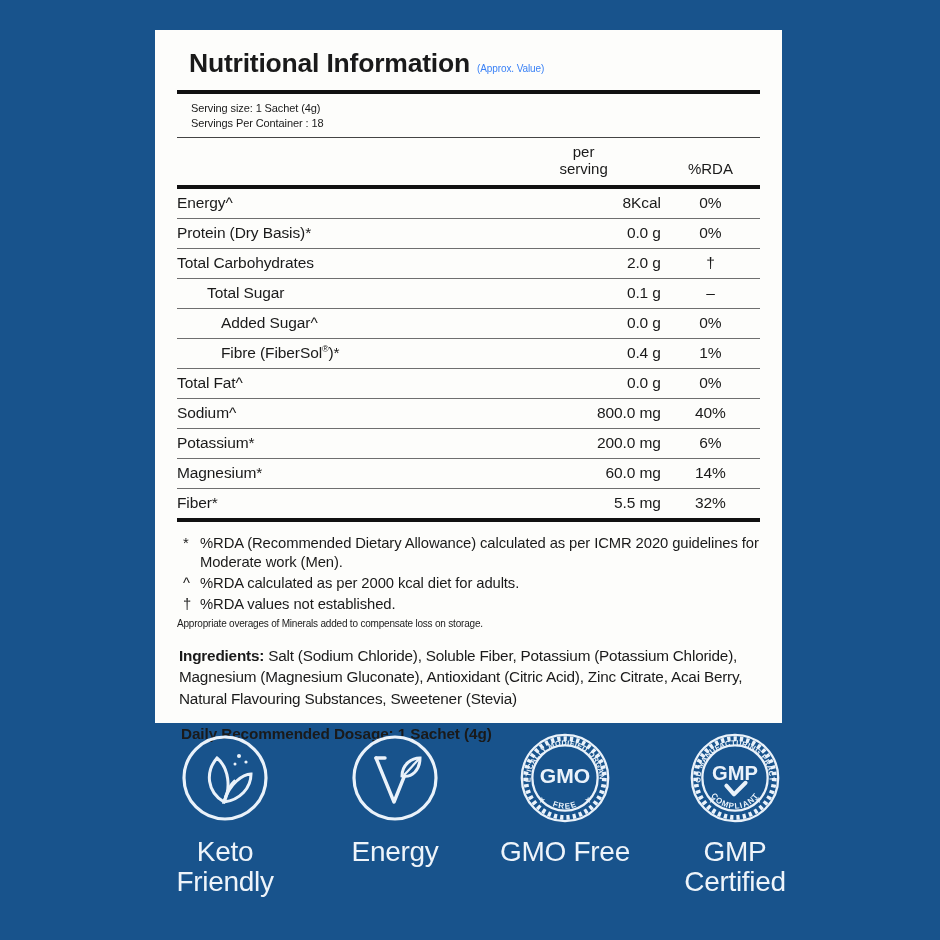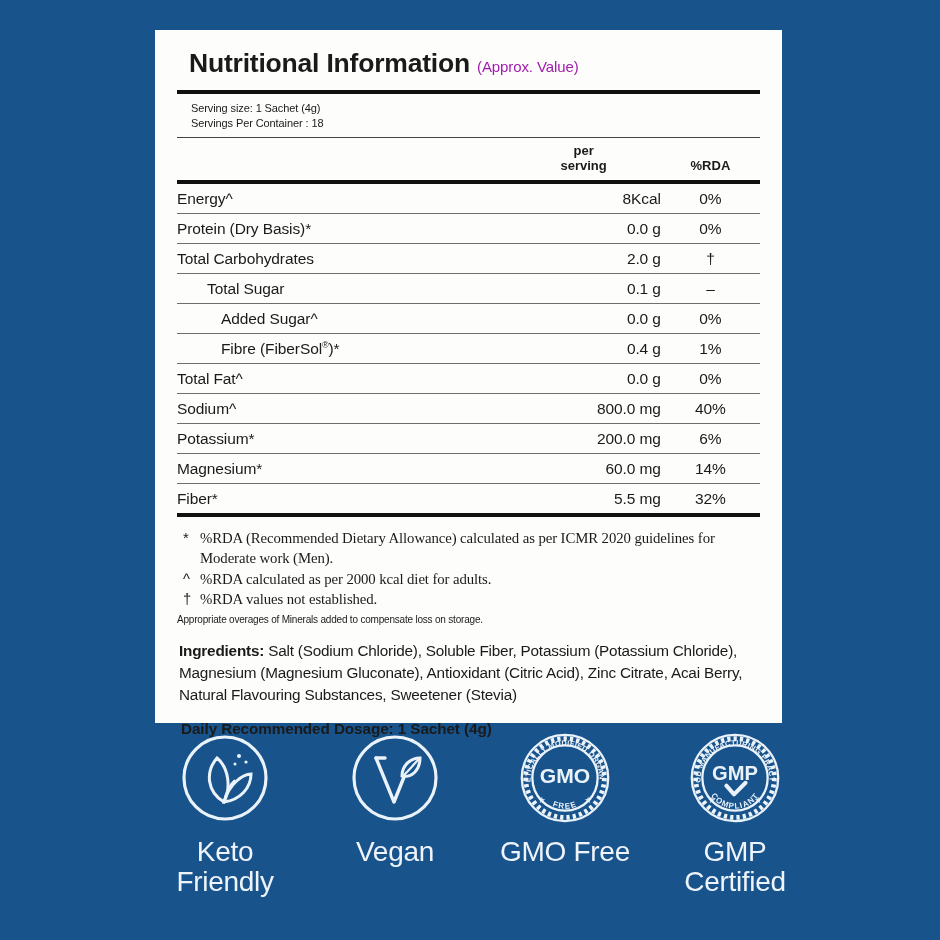--- a/index.html
+++ b/index.html
@@ -33,22 +33,22 @@
     align-items: baseline;
     padding-left: 12px;
   }
   .title-main {
     font-size: 26.5px;
     font-weight: 700;
     color: #1a1a1a;
     letter-spacing: -0.2px;
   }
   .title-sub {
-    font-size: 15px;
-    color: #a21caf;
+    font-size: 10px;
+    color: #3b82f6;
     margin-left: 7px;
     letter-spacing: -0.1px;
   }
 
   .rule-heavy {
     border-top: 4px solid #111;
     margin: 11px 0 0 0;
   }
 
   
@@ -66,22 +66,22 @@
   table.nutri {
     width: 100%;
     border-collapse: collapse;
     table-layout: fixed;
   }
   table.nutri col.c-name { width: 56.5%; }
   table.nutri col.c-val  { width: 26.5%; }
   table.nutri col.c-rda  { width: 17%; }
 
   table.nutri th.hd {
-    font-size: 13px;
-    font-weight: 700;
+    font-size: 15px;
+    font-weight: 400;
     color: #1a1a1a;
     padding: 6px 0 7px 0;
     vertical-align: bottom;
     line-height: 1.12;
   }
   th.hd-blank { }
   th.hd-val { text-align: center; padding-right: 14px; }
   th.hd-rda { text-align: center; padding-right: 10px; }
 
   table.nutri td {
@@ -116,21 +116,21 @@
     color: #1a1a1a;
     line-height: 1.33;
     margin-bottom: 1px;
     letter-spacing: -0.1px;
   }
   .fn-mark {
     width: 17px;
     flex: 0 0 17px;
     text-align: left;
   }
-  .fn-text { flex: 1; font-family: Liberation Serif, serif; }
+  .fn-text { flex: 1; }
   .fn-plain {
     font-size: 10px;
     color: #1a1a1a;
     line-height: 1.33;
     margin-top: 3px;
     letter-spacing: -0.2px;
   }
 
   
   .ingredients {
@@ -321,21 +321,21 @@
   <div class="badge">
     <div class="badge-icon-wrap">
       <svg width="96" height="96" viewBox="0 0 96 96">
         <circle cx="48" cy="48" r="41" fill="none" stroke="#eaf2fa" stroke-width="3.2"></circle>
         <path d="M29 28 L47 72 L57 47" fill="none" stroke="#eaf2fa" stroke-width="3.4" stroke-linejoin="round" stroke-linecap="round"></path>
         <path d="M29 28 L38 28" fill="none" stroke="#eaf2fa" stroke-width="3.4" stroke-linecap="round"></path>
         <path d="M55 46 C55 34 65 28 73 28 C73 40 65 48 55 46 Z" fill="none" stroke="#eaf2fa" stroke-width="3"></path>
         <path d="M57 45 C62 40 68 33 72 29" fill="none" stroke="#eaf2fa" stroke-width="2.2"></path>
       </svg>
     </div>
-    <div class="badge-label">Vegan</div>
+    <div class="badge-label">Energy</div>
   </div>
 
   <div class="badge">
     <div class="badge-icon-wrap">
       <svg width="96" height="96" viewBox="0 0 100 100">
         <defs>
           <path id="arcTop1" d="M 14,52 A 36,36 0 0 1 86,52"></path>
           <path id="arcBot1" d="M 20,52 A 30,30 0 0 0 80,52"></path>
         </defs>
         <circle cx="50" cy="50" r="45" fill="none" stroke="#eaf2fa" stroke-width="2.4"></circle>

